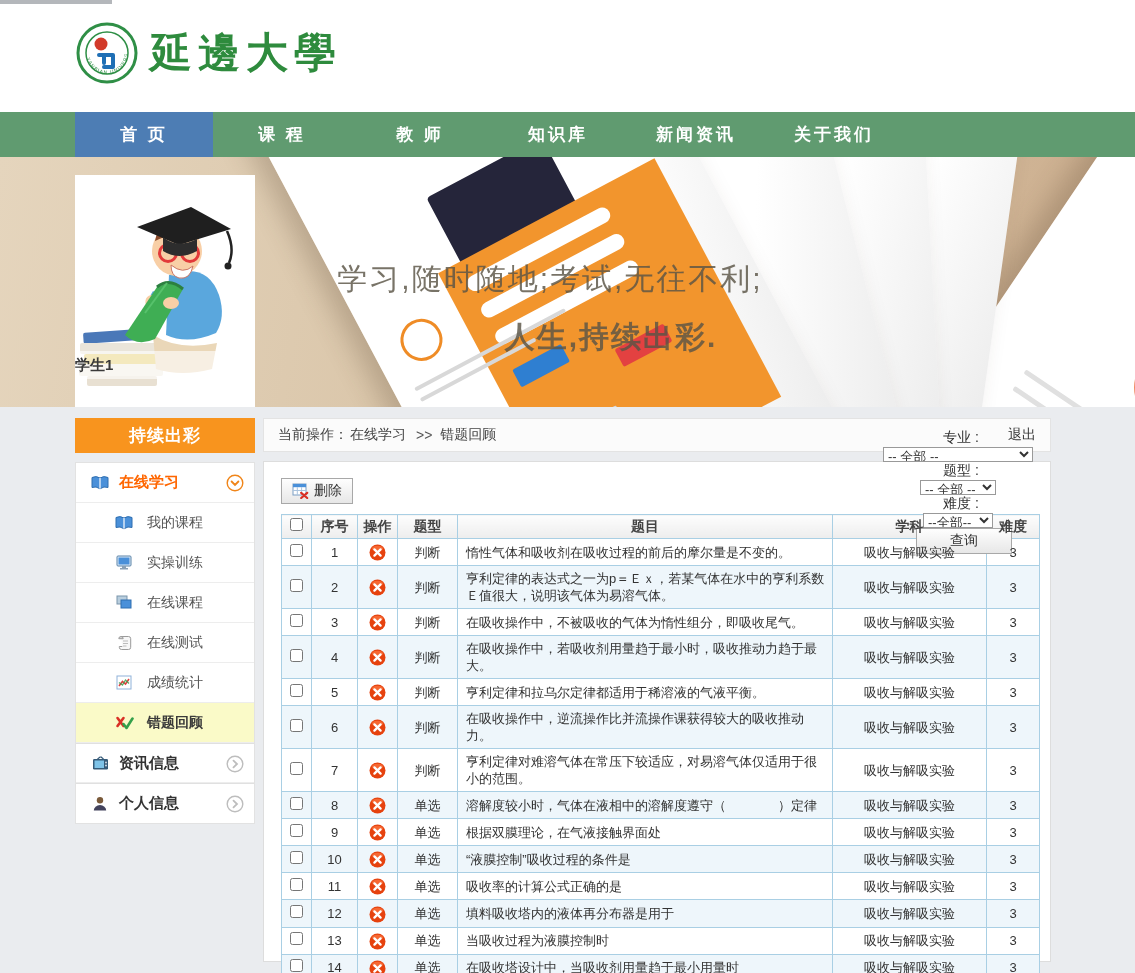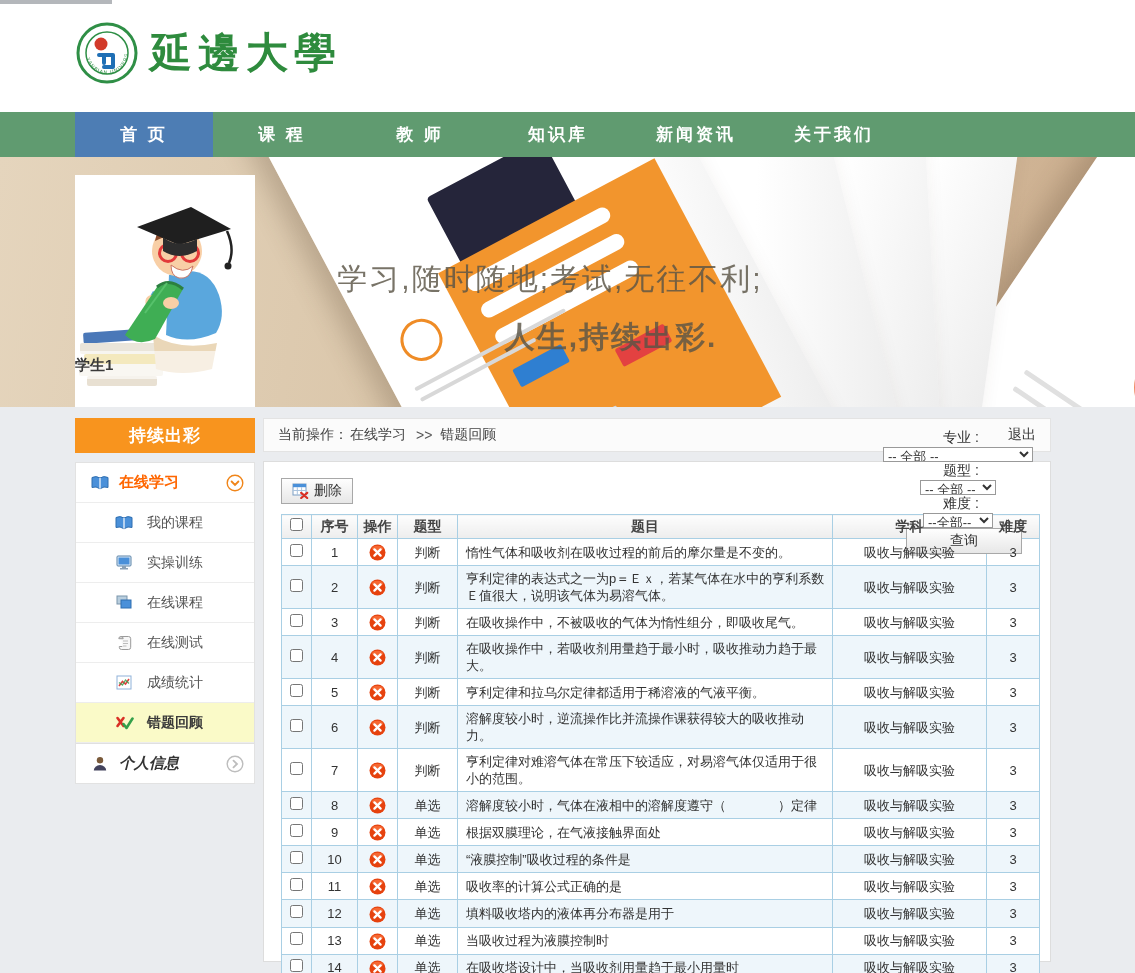--- a/index.html
+++ b/index.html
@@ -55,21 +55,21 @@
     background:rgba(255,255,255,.6); text-align:left; font-size:15px; font-weight:bold;
     color:#3a3a3a; line-height:28px; }
 
   
   .content { position:relative; height:566px; background:#eaecef; }
   .sidebar { position:absolute; left:75px; top:11px; width:180px; }
   .sidebar-title { height:35px; background:#f8941e; color:#fff; font-size:17px; font-weight:bold;
     text-align:center; line-height:35px; letter-spacing:1px; }
   .side-menu { margin-top:9px; background:#fff; border:1px solid #e2e2e2; }
   .side-row { height:40px; display:flex; align-items:center; border-bottom:1px solid #ededed; cursor:pointer; position:relative; }
-  .side-row:last-child { border-bottom:none;font-style:italic; }
+  .side-row:last-child { border-bottom:none; }
   .side-row .ic { display:inline-flex; width:20px; justify-content:center; }
   .side-main { padding-left:14px; }
   .side-main .lbl { color:#ff6600; font-weight:bold; font-size:15px; margin-left:9px; }
   .side-sub { padding-left:38px; }
   .side-sub .lbl { color:#555; font-size:14px; margin-left:13px; }
   .side-sub.active { background:#fafac8; }
   .side-sub.active .lbl { color:#3a3a3a; font-weight:bold; }
   .side-other { padding-left:14px; border-top:1px solid #e0e0e0; }
   .side-other .lbl { color:#333; font-weight:bold; font-size:15px; margin-left:9px; }
   .chev { position:absolute; right:10px; top:11px; }
@@ -86,21 +86,21 @@
   .btn { display:inline-flex; align-items:center; height:26px; border:1px solid #a8a8a8;
     background:linear-gradient(#fefefe,#e7e7e7); font-size:14px; color:#333; cursor:pointer; }
   .delete-btn { padding:0 10px; }
   .delete-btn svg { margin-right:5px; }
   .filters { margin-left:auto; display:flex; align-items:center; font-size:14px; color:#333;flex-direction:column; }
   .filters .flabel { margin:0 4px 0 10px; }
   .filters select { height:15px; border:1px solid #999; background:#fff; font-size:13px; color:#333; }
   .sel-wide { width:150px; }
   .sel-mid { width:76px; }
   .sel-small { width:70px; }
-  .search-btn { width:116px; justify-content:center; margin-left:12px; }
+  .search-btn { width:96px; justify-content:center; margin-left:12px; }
 
   table.qtable { border-collapse:collapse; width:758px; margin-top:10px; table-layout:fixed; }
   .qtable th, .qtable td { border:1px solid #a9cfe4; font-size:13px; padding:4px 5px; line-height:17px; text-align:center; }
   .qtable th { font-size:14px; color:#444; background:linear-gradient(#fdfdfd,#ededed); font-weight:bold; padding:3px 5px; }
   .qtable td.qcell { text-align:left; padding-left:8px; }
   .qtable tr.alt td { background:#eef6fb; }
   .col-cb { width:30px; } .col-seq { width:46px; } .col-op { width:40px; } .col-type { width:60px; }
   .col-q { width:375px; } .col-subj { width:154px; } .col-diff { width:53px; }
   .opx { display:inline-block; width:17px; height:17px; cursor:pointer; vertical-align:middle; }
 </style>
@@ -275,20 +275,36 @@
           <span class="lbl">成绩统计</span>
         </div>
         <div class="side-row side-sub active">
           <span class="ic">
             <svg width="19" height="15" viewBox="0 0 19 15">
               <path d="M2.5 3 L8.5 11 M8.5 3 L2.5 11" stroke="#d93025" stroke-width="2.6" stroke-linecap="round"></path>
               <path d="M8.5 9 L11.5 13 L17.5 3.5" stroke="#34a04a" stroke-width="2.6" fill="none" stroke-linecap="round" stroke-linejoin="round"></path>
             </svg>
           </span>
           <span class="lbl">错题回顾</span>
+        </div>
+        <div class="side-row side-other">
+          <span class="ic">
+            <svg width="17" height="15" viewBox="0 0 17 15">
+              <path d="M5.5 3 L8.5 0.8 M11.5 3 L8.7 0.8" stroke="#355a78" stroke-width="1.2"></path>
+              <rect x="1" y="3" width="15" height="10.5" rx="1.2" fill="#355a78"></rect>
+              <rect x="2.5" y="4.5" width="9.5" height="7.5" fill="#7ec3e8"></rect>
+              <circle cx="14" cy="6.5" r="1" fill="#cdd9e4"></circle>
+              <circle cx="14" cy="9.5" r="1" fill="#cdd9e4"></circle>
+            </svg>
+          </span>
+          <span class="lbl">资讯信息</span>
+          <span class="chev"><svg width="18" height="18" viewBox="0 0 18 18">
+              <circle cx="9" cy="9" r="7.8" fill="#fff" stroke="#bdbdbd" stroke-width="1.4"></circle>
+              <path d="M7.5 5.6 L11 9 L7.5 12.4" fill="none" stroke="#bdbdbd" stroke-width="1.8" stroke-linecap="round"></path>
+            </svg></span>
         </div>
         <div class="side-row side-other">
           <span class="ic">
             <svg width="14" height="15" viewBox="0 0 14 15">
               <circle cx="7" cy="4.2" r="3.2" fill="#7a5a3a"></circle>
               <path d="M0.8 14.5 a6.2 5.4 0 0 1 12.4 0 Z" fill="#42425c"></path>
             </svg>
           </span>
           <span class="lbl">个人信息</span>
           <span class="chev"><svg width="18" height="18" viewBox="0 0 18 18">
@@ -427,21 +443,21 @@
             </tr>
             <tr class="alt">
               <td><input type="checkbox" style=""></td>
               <td>6</td>
               <td><span class="opx"><svg width="17" height="17" viewBox="0 0 17 17">
                     <circle cx="8.5" cy="8.5" r="8" fill="#e6420e"></circle>
                     <ellipse cx="8.5" cy="4.6" rx="5.6" ry="2.8" fill="#ff7c47" opacity=".65"></ellipse>
                     <path d="M5.4 5.4 l6.2 6.2 M11.6 5.4 l-6.2 6.2" stroke="#fff" stroke-width="2.3" stroke-linecap="round"></path>
                   </svg></span></td>
               <td>判断</td>
-              <td class="qcell">溶解度较小时，逆流操作比并流操作课获得较大的吸收推动力。</td>
+              <td class="qcell">在吸收操作中，逆流操作比并流操作课获得较大的吸收推动力。</td>
               <td>吸收与解吸实验</td>
               <td>3</td>
             </tr>
             <tr>
               <td><input type="checkbox" style=""></td>
               <td>7</td>
               <td><span class="opx"><svg width="17" height="17" viewBox="0 0 17 17">
                     <circle cx="8.5" cy="8.5" r="8" fill="#e6420e"></circle>
                     <ellipse cx="8.5" cy="4.6" rx="5.6" ry="2.8" fill="#ff7c47" opacity=".65"></ellipse>
                     <path d="M5.4 5.4 l6.2 6.2 M11.6 5.4 l-6.2 6.2" stroke="#fff" stroke-width="2.3" stroke-linecap="round"></path>

